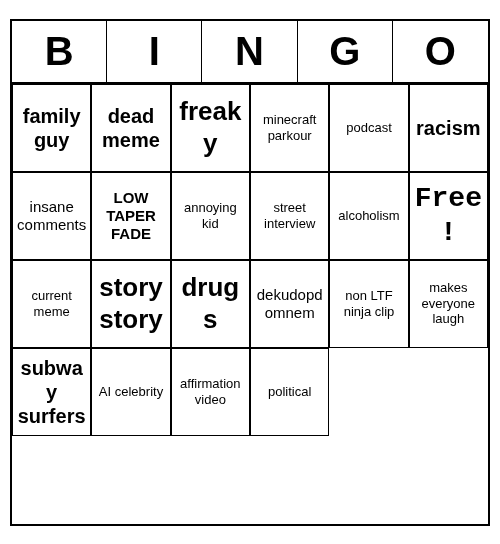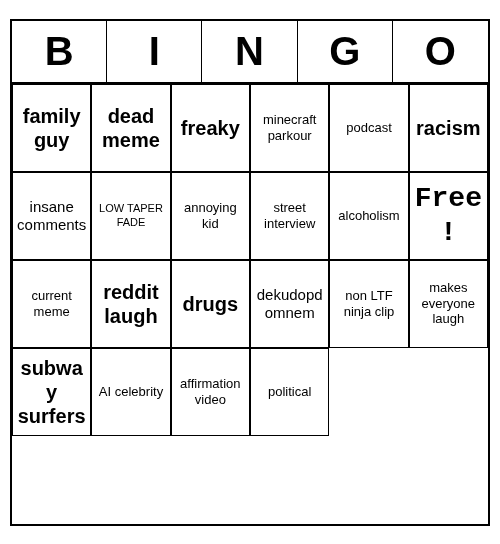--- a/index.html
+++ b/index.html
@@ -47,34 +47,34 @@
       padding: 4px;
       font-size: 13px;
       line-height: 1.2;
       word-break: break-word;
     }
     .bingo-cell.large {
       font-size: 20px;
       font-weight: bold;
     }
     .bingo-cell.xlarge {
-      font-size: 20px;
+      font-size: 26px;
       font-weight: bold;
     }
     .bingo-cell.small {
       font-size: 15px;
     }
     .bingo-cell.free {
       font-size: 28px;
       font-weight: bold;
       font-family: Liberation Mono, monospace;
     }
     .bingo-cell.caps {
-      font-size: 11px;
-      font-weight: normal;
+      font-size: 15px;
+      font-weight: bold;
     }
   </style>
 </head>
 <body>
 
 <div class="bingo-card">
   <div class="bingo-header">
   <div class="bingo-header-cell">B</div>
       <div class="bingo-header-cell">I</div>
       <div class="bingo-header-cell">N</div>
@@ -88,21 +88,21 @@
       <div class="bingo-cell">minecraft parkour</div>
       <div class="bingo-cell">podcast</div>
       <div class="bingo-cell large">racism</div>
       <div class="bingo-cell small">insane comments</div>
       <div class="bingo-cell caps">LOW TAPER FADE</div>
       <div class="bingo-cell">annoying kid</div>
       <div class="bingo-cell">street interview</div>
       <div class="bingo-cell">alcoholism</div>
       <div class="bingo-cell free">Free!</div>
       <div class="bingo-cell">current meme</div>
-      <div class="bingo-cell xlarge">reddit laugh</div>
+      <div class="bingo-cell xlarge">story story</div>
       <div class="bingo-cell xlarge">drugs</div>
       <div class="bingo-cell small">dekudopdomnem</div>
       <div class="bingo-cell">non LTF ninja clip</div>
       <div class="bingo-cell">makes everyone laugh</div>
       <div class="bingo-cell large">subway surfers</div>
       <div class="bingo-cell">AI celebrity</div>
       <div class="bingo-cell">affirmation video</div>
       <div class="bingo-cell">political</div>
     </div>
 </div>

